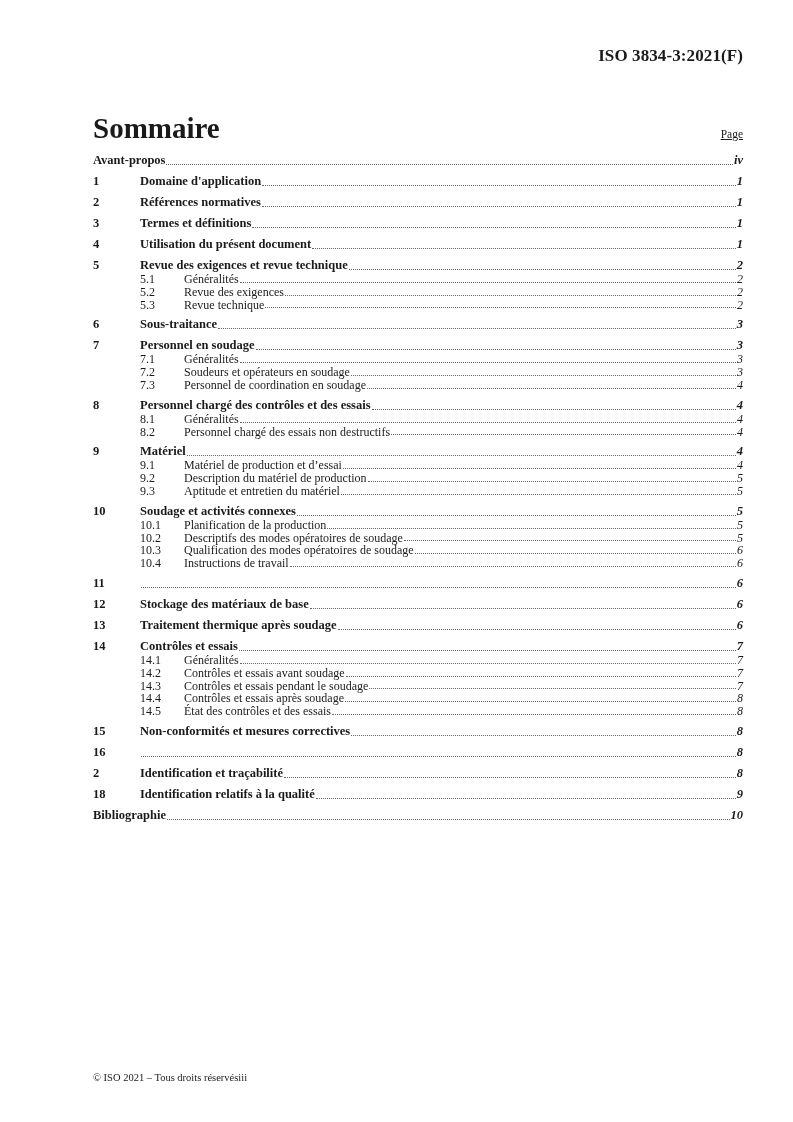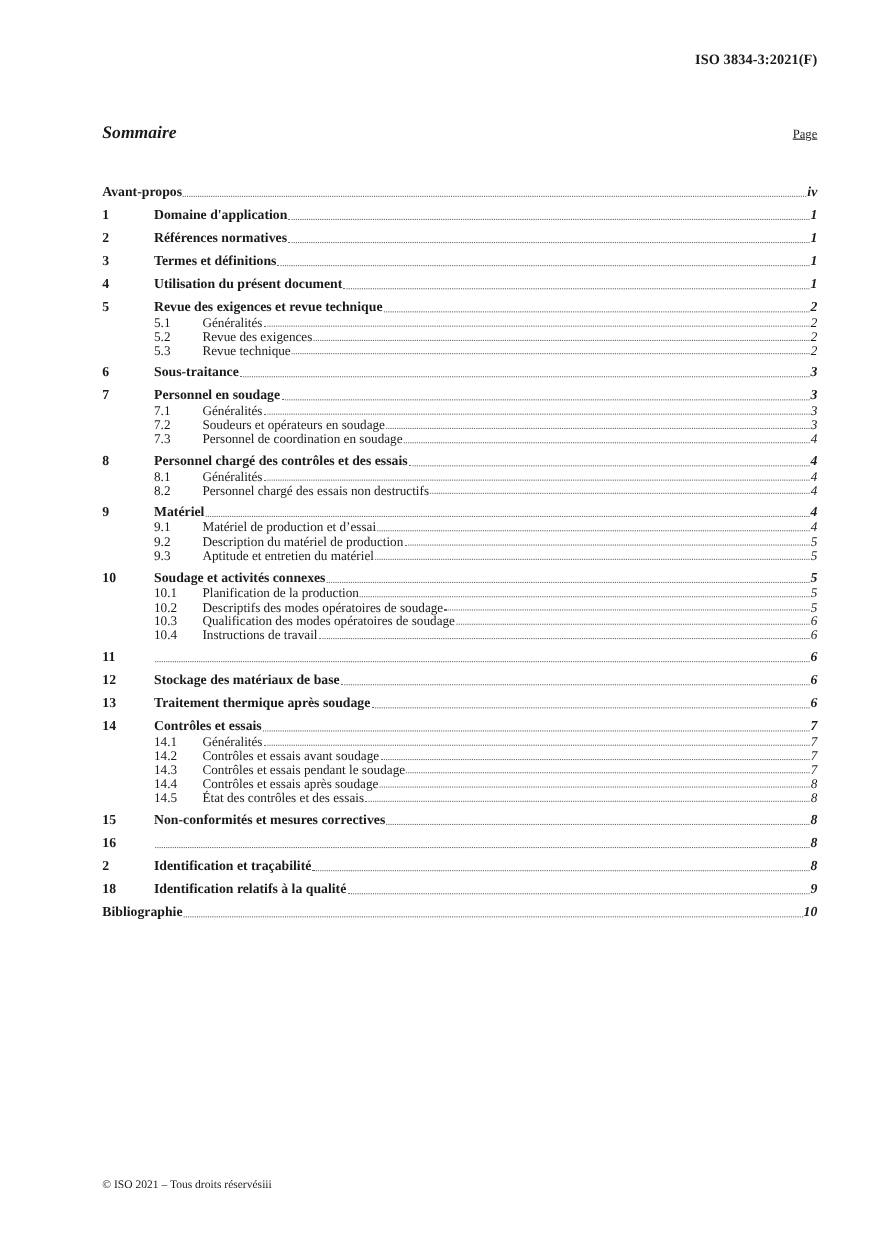--- a/index.html
+++ b/index.html
@@ -4,37 +4,37 @@
 <style>
   html, body { margin: 0; padding: 0; background: #ffffff; }
   body {
     width: 793px; height: 1122px; position: relative; overflow: hidden;
     font-family: "DejaVu Serif", "Liberation Serif", serif;
     color: #1a1a1a;
   }
   .doc-id {
     position: absolute; top: 46px; right: 50px;
     font-family: "Liberation Serif", serif;
-    font-weight: bold; font-size: 13px; letter-spacing: 0.1px;
+    font-weight: bold; font-size: 17px; letter-spacing: 0.1px;
   }
   .title-row {
     position: absolute; top: 112px; left: 93px; right: 50px;
     display: flex; justify-content: space-between; align-items: baseline;
   }
-  .title { font-family: "Liberation Serif", serif; font-weight: bold; font-size: 16px; font-style: italic; }
+  .title { font-family: "Liberation Serif", serif; font-weight: bold; font-size: 29px; }
   .page-label { font-family: "Liberation Serif", serif; font-size: 11.5px; text-decoration: underline; }
 
   .toc { position: absolute; top: 153px; left: 93px; width: 650px; }
   .entry {
     display: flex; align-items: baseline;
     font-family: "Liberation Serif", serif;
     font-size: 12.5px; line-height: 15px;
   }
   .entry.lvl1 { font-weight: bold; margin-top: 6px; }
-  .entry.lvl1.first { margin-top: 14px; }
+  .entry.lvl1.first { margin-top: 0; }
   .entry.lvl2 { font-weight: normal; font-size: 12px; line-height: 12.8px; }
   .num1 { width: 47px; flex: 0 0 47px; }
   .num2 { width: 44px; flex: 0 0 44px; padding-left: 47px; }
   .label { white-space: nowrap; }
   .leader {
     flex: 1 1 auto; margin: 0 1px; align-self: flex-end;
     border-bottom: 1px dotted #666; height: 0; margin-bottom: 3px;
   }
   .pg { white-space: nowrap; text-align: left; min-width: 6px; font-style: italic; }
 

